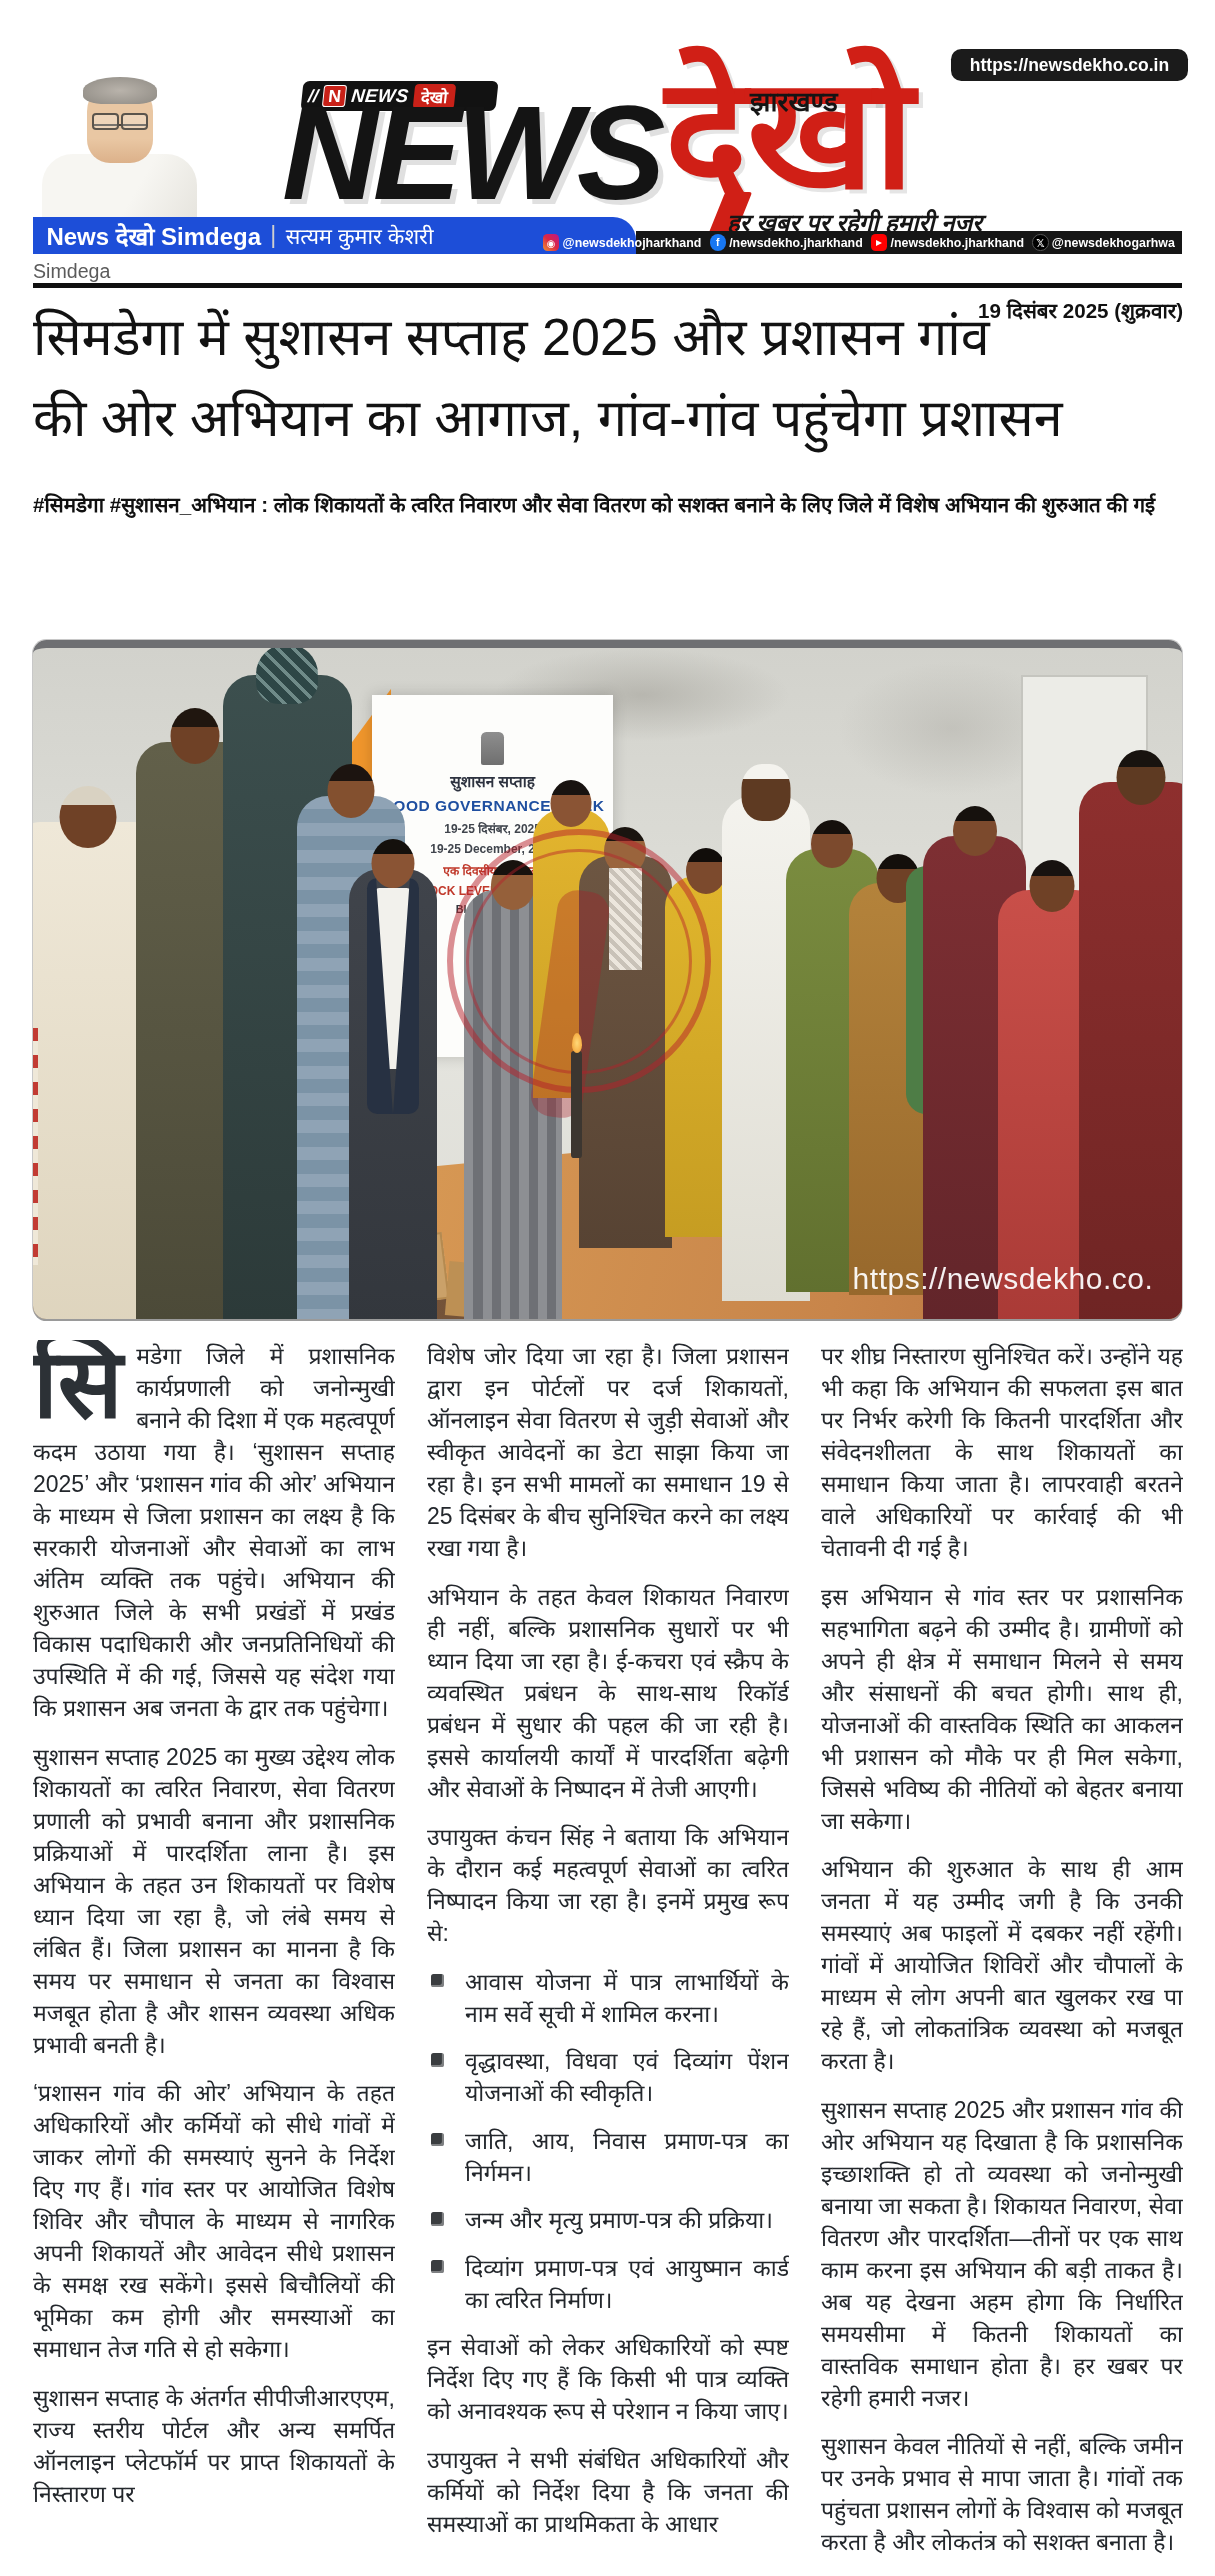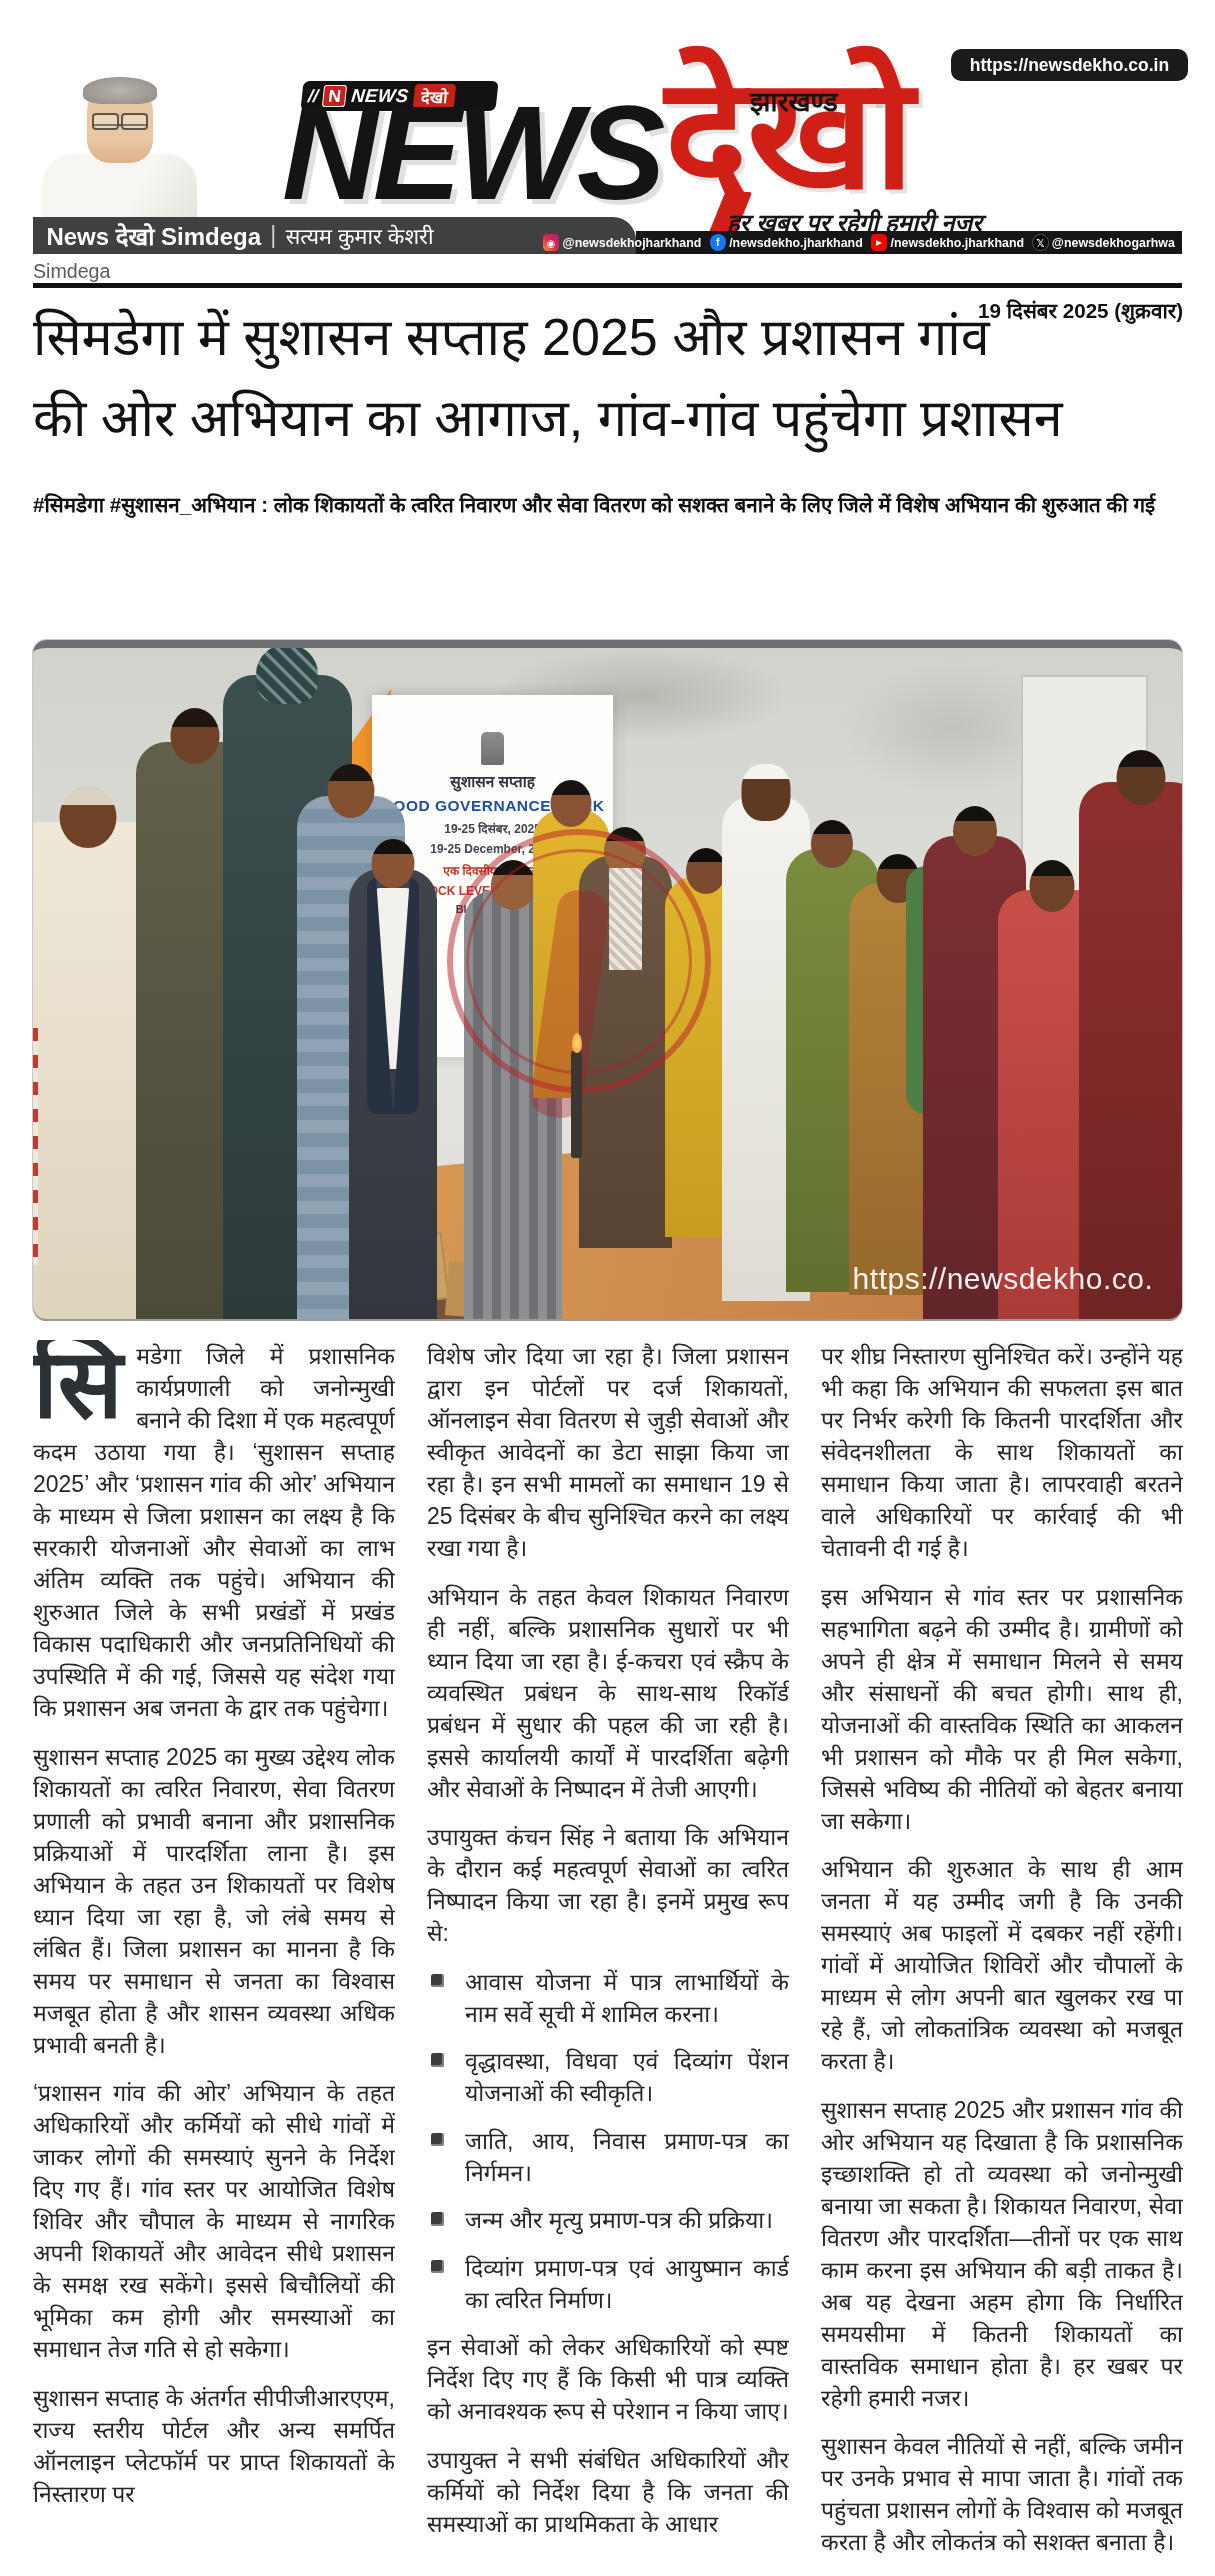--- a/index.html
+++ b/index.html
@@ -42,21 +42,21 @@
   .logo-news { left:282px; top:87px; font-weight:900; font-style:italic; font-size:133px;
     letter-spacing:-5.2px; color:#141414; line-height:1; text-shadow:5.2px 5.2px 0 rgba(0,0,0,.12); }
   .logo-dekho { left:665px; top:56px; font-weight:900; font-size:155px; line-height:1;
     color:#d01f16; text-shadow:4.1px 4.1px 0 rgba(0,0,0,.10); }
   .logo-state { left:750px; top:82px; font-weight:800; font-size:27px; color:#141414; }
   .logo-ribbon { left:714px; top:192px; width:27px; height:56px; background:#d01f16;
     transform:skewX(-22deg); border-radius:3.1px; }
   .logo-tagline { left:727px; top:205px; font-weight:800; font-style:italic; font-size:24px; color:#161616; }
 
   
-  .bar-plate { left:33px; top:217px; width:603px; height:37px; background:#404040;
+  .bar-plate { left:33px; top:217px; width:603px; height:37px; background:#1d4ed8;
     border-top-right-radius:23px; display:flex; align-items:center; padding-left:13.4px;
     color:#fff; }
   .bar-edition { font-weight:bold; font-size:24px; }
   .bar-sep { font-weight:300; font-size:23px; margin:0 9.3px; color:#cfcfcf; }
   .bar-reporter { font-size:21.6px; font-weight:500; }
   .bar-right { left:636px; top:231px; width:546px; height:23px; background:#161616;
     display:flex; align-items:center; justify-content:flex-end; gap:8.2px; padding-right:7.2px; }
   .soc { display:flex; align-items:center; gap:3.1px; color:#fff; font-weight:bold; font-size:12.4px; }
   .soc-ic { width:16.5px; height:16.5px; border-radius:50%; display:flex; align-items:center;
     justify-content:center; color:#fff; font-size:10.3px; font-weight:900; flex:0 0 auto; }

